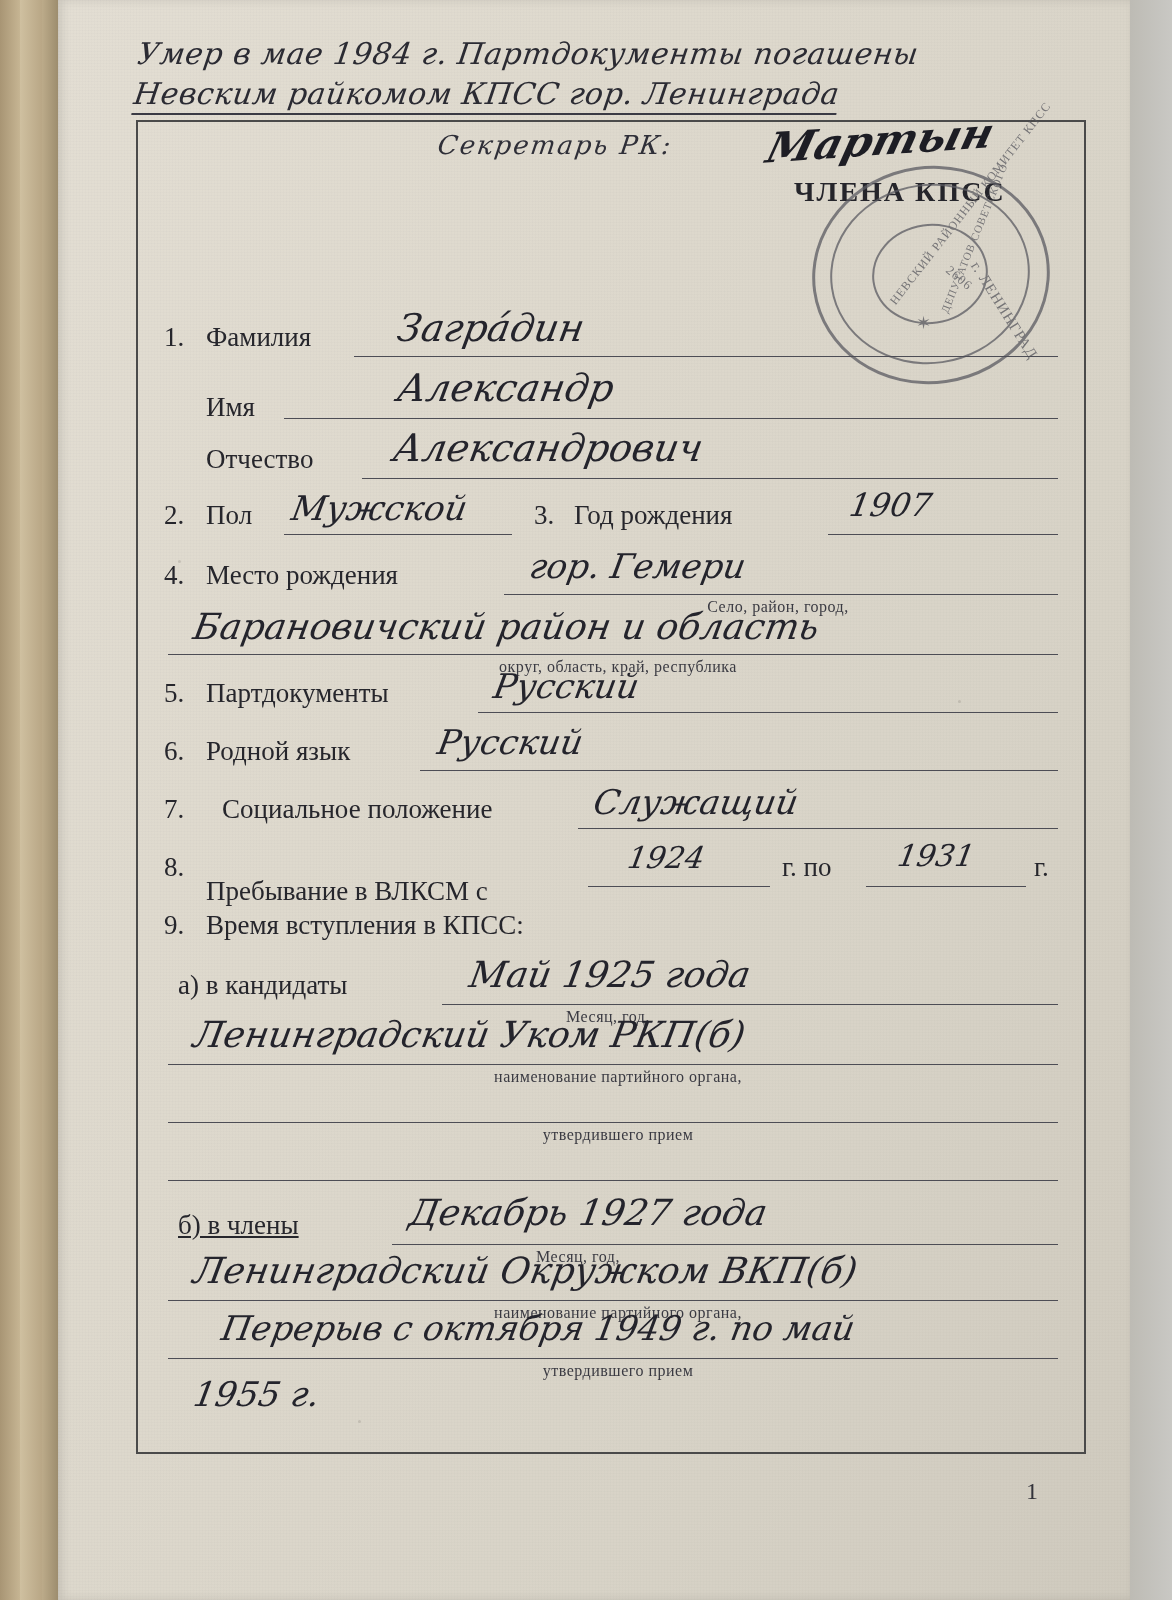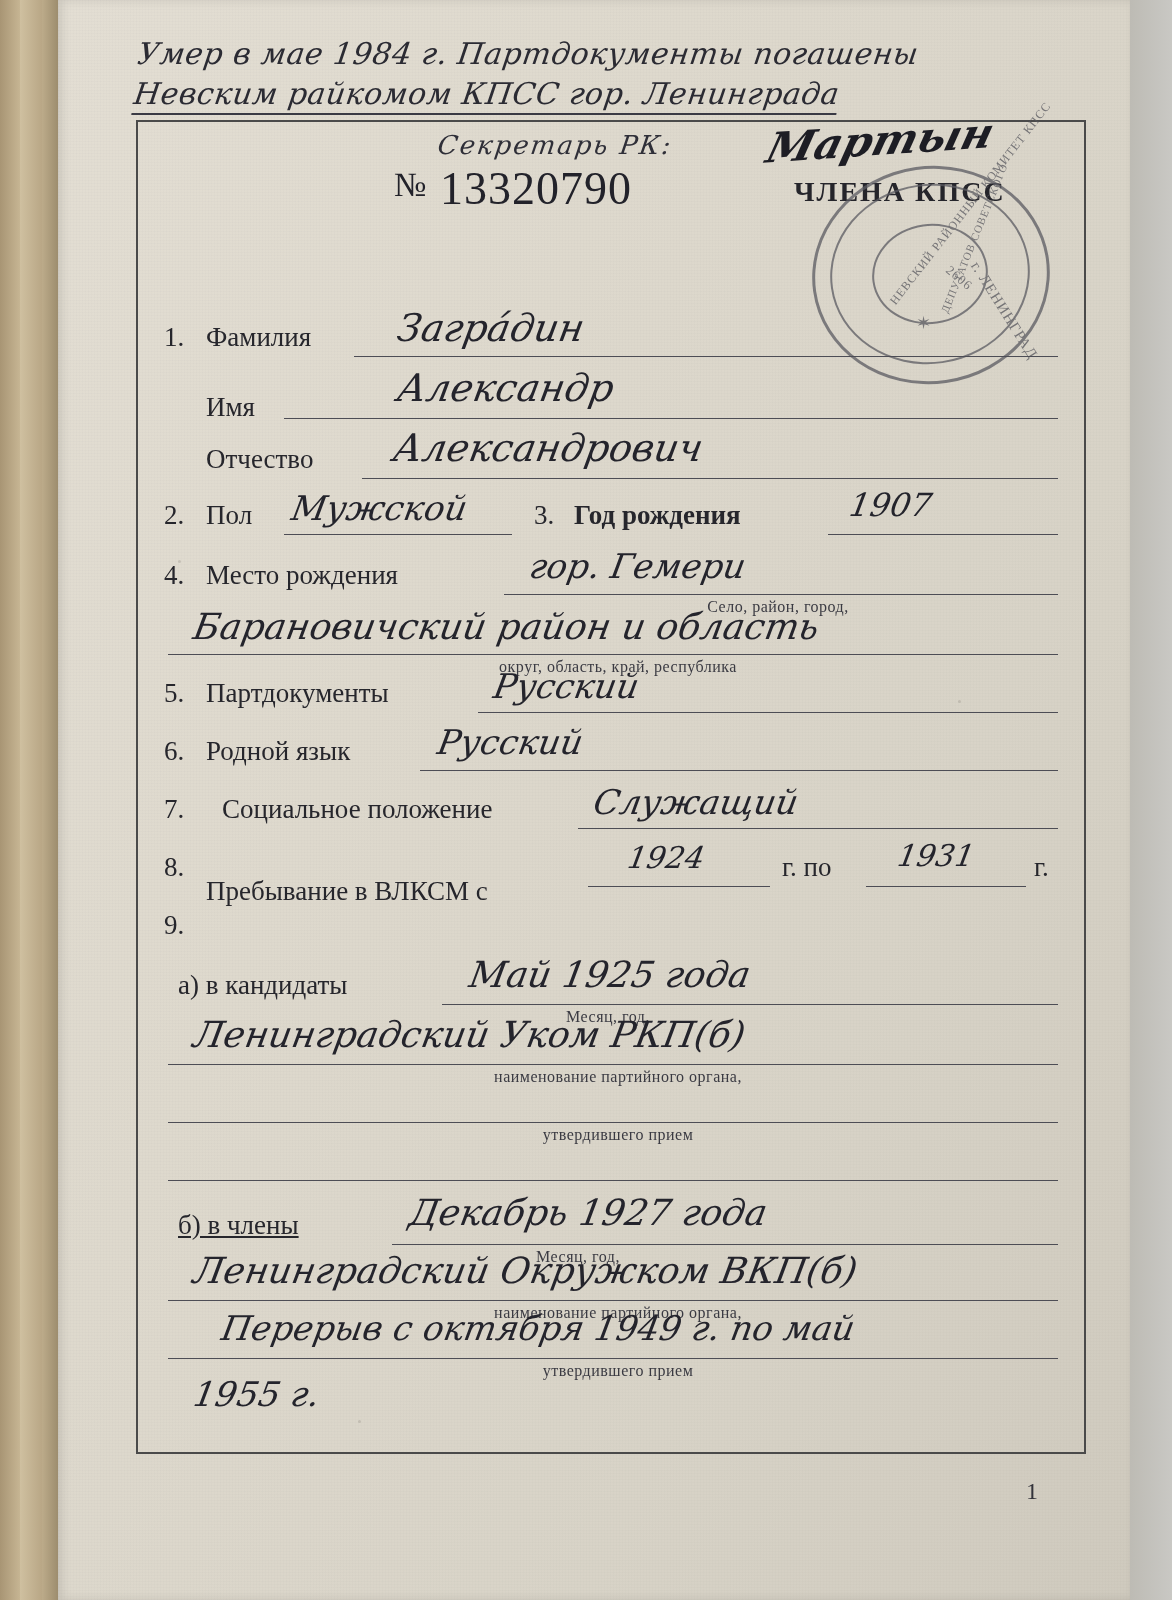--- a/index.html
+++ b/index.html
@@ -149,24 +149,20 @@
     <div class="topnote">
       <div class="hand hand-note1">Умер в мае 1984 г. Партдокументы погашены</div>
       <div class="hand hand-note2">Невским райкомом КПСС гор. Ленинграда</div>
       <div class="hand-secr-label">Секретарь РК:</div>
       <div class="hand-signature">Мартын</div>
     </div>
 
     <div class="frame">
 
       <div class="hdr">
-        <div class="hdr-num">
-          <span class="no">№</span>
-          <span>13320790</span>
-        </div>
         <div class="hdr-right">ЧЛЕНА КПСС</div>
       </div>
 
       <div class="stamp">
         <div class="ring"></div>
         <div class="ring2"></div>
         <div class="ring3"></div>
         <div class="txt">
           <div class="t" style="left:46px;top:34px;transform:rotate(-52deg);">НЕВСКИЙ РАЙОННЫЙ КОМИТЕТ КПСС</div>
           <div class="t" style="left:96px;top:70px;transform:rotate(-68deg);font-size:11px;">ДЕПУТАТОВ СОВЕТСКОГО</div>
@@ -188,21 +184,21 @@
       <div class="lbl" style="left:68px;top:322px;">Отчество</div>
       <div class="line" style="left:224px;top:356px;width:696px;"></div>
       <div class="val" style="left:256px;top:304px;font-size:38px;">Александрович</div>
 
       <div class="lbl" style="left:26px;top:378px;">2.</div>
       <div class="lbl" style="left:68px;top:378px;">Пол</div>
       <div class="line" style="left:146px;top:412px;width:228px;"></div>
       <div class="val" style="left:154px;top:366px;font-size:34px;">Мужской</div>
 
       <div class="lbl" style="left:396px;top:378px;">3.</div>
-      <div class="lbl" style="left:436px;top:378px;font-weight:bold;">Год рождения</div>
+      <div class="lbl" style="left:436px;top:378px;">Год рождения</div>
       <div class="line" style="left:690px;top:412px;width:230px;"></div>
       <div class="val" style="left:712px;top:364px;font-size:32px;">1907</div>
 
       <div class="lbl" style="left:26px;top:438px;">4.</div>
       <div class="lbl" style="left:68px;top:438px;">Место рождения</div>
       <div class="line" style="left:366px;top:472px;width:554px;"></div>
       <div class="val" style="left:392px;top:424px;font-size:34px;">гор. Гемери</div>
       <div class="sub" style="left:470px;top:476px;width:340px;">Село, район, город,</div>
 
       <div class="line" style="left:30px;top:532px;width:890px;"></div>
@@ -227,20 +223,21 @@
       <div class="lbl" style="left:26px;top:730px;">8.</div>
       <div class="lbl" style="left:68px;top:730px;margin-top:24px;">Пребывание в ВЛКСМ с</div>
       <div class="line" style="left:450px;top:764px;width:182px;"></div>
       <div class="val" style="left:490px;top:718px;font-size:30px;">1924</div>
       <div class="lbl" style="left:644px;top:730px;">г. по</div>
       <div class="line" style="left:728px;top:764px;width:160px;"></div>
       <div class="val" style="left:760px;top:716px;font-size:30px;">1931</div>
       <div class="lbl" style="left:896px;top:730px;">г.</div>
 
       <div class="lbl" style="left:26px;top:788px;">9.</div>
+      <div class="lbl" style="left:68px;top:788px;">Время вступления в КПСС:</div>
 
       <div class="lbl" style="left:40px;top:848px;">а) в кандидаты</div>
       <div class="line" style="left:304px;top:882px;width:616px;"></div>
       <div class="val" style="left:332px;top:832px;font-size:36px;">Май 1925 года</div>
       <div class="sub" style="left:320px;top:886px;width:300px;">Месяц, год,</div>
 
       <div class="line" style="left:30px;top:942px;width:890px;"></div>
       <div class="val" style="left:56px;top:892px;font-size:36px;">Ленинградский Уком РКП(б)</div>
       <div class="sub" style="left:260px;top:946px;width:440px;">наименование партийного органа,</div>
 

